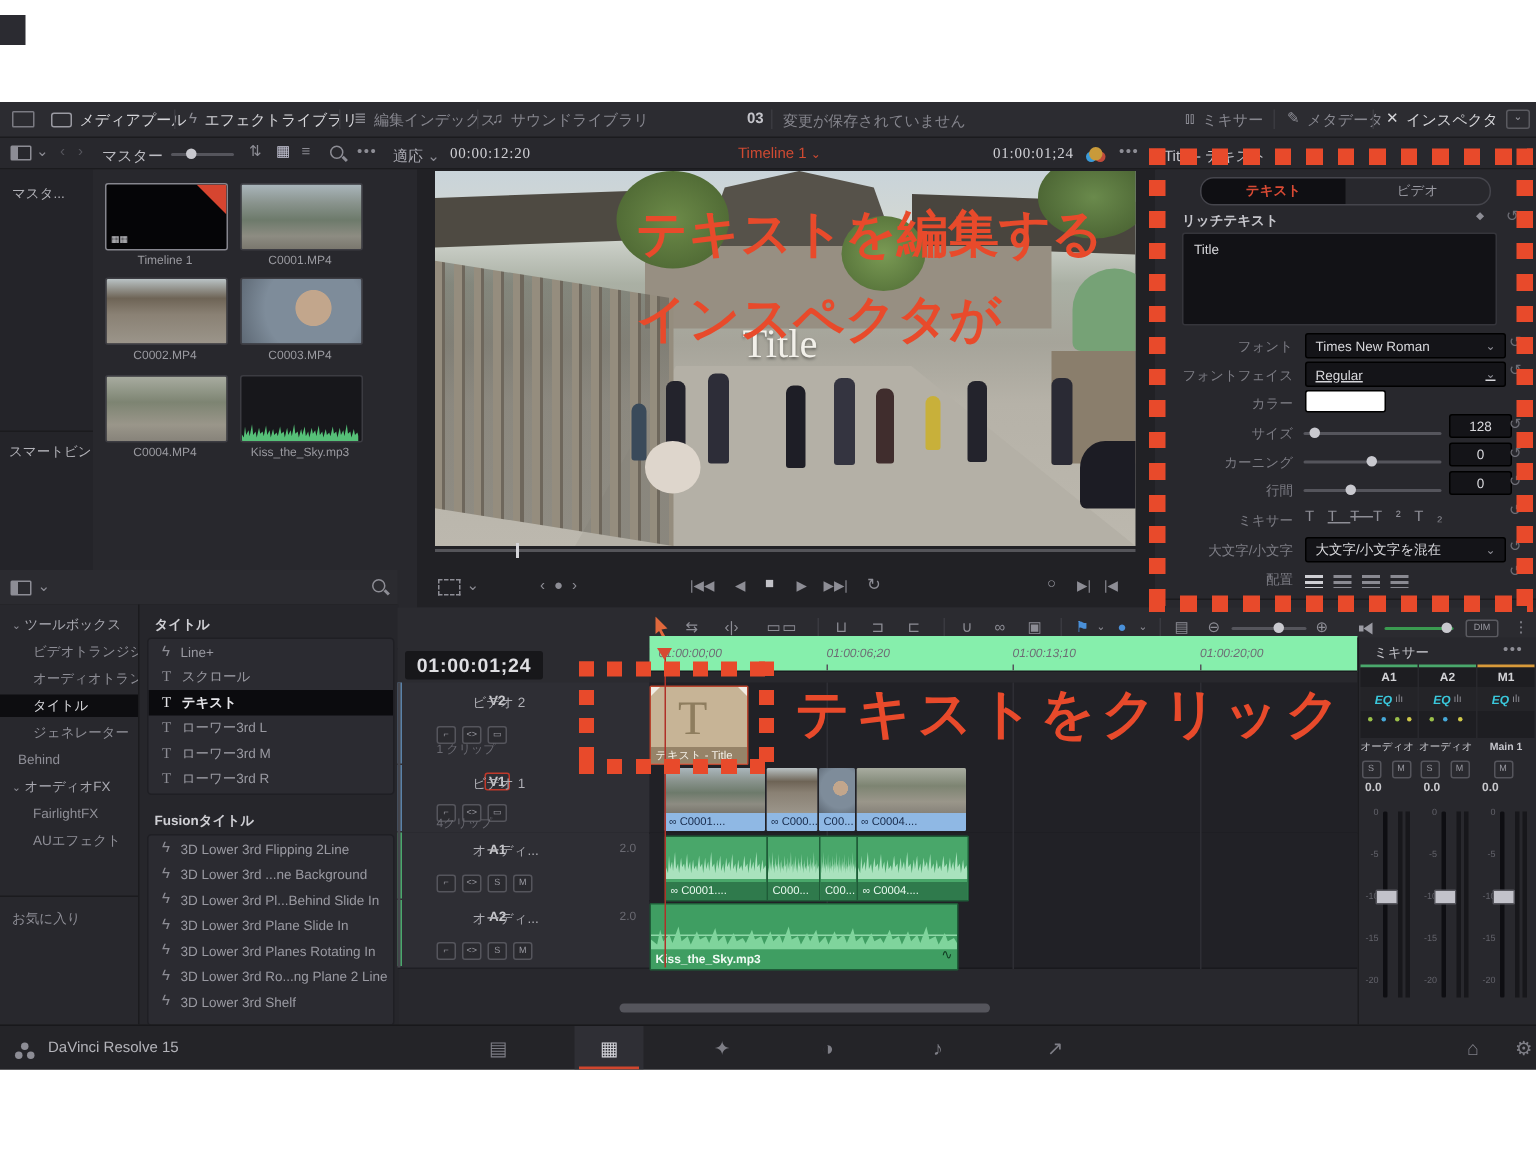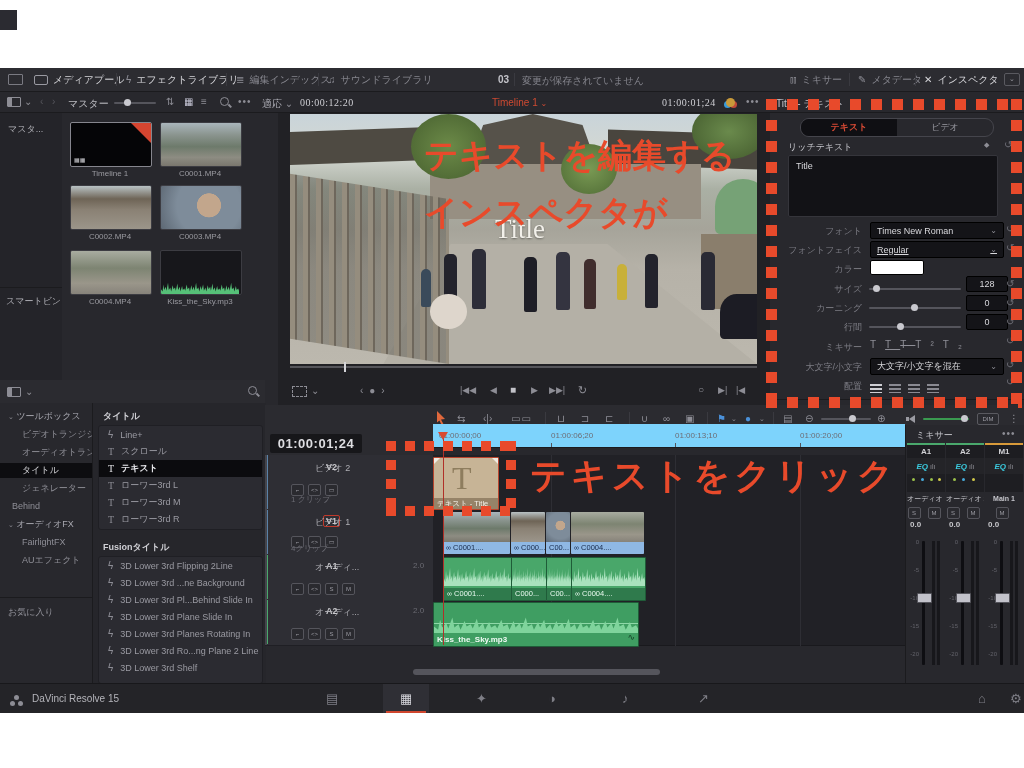--- a/index.html
+++ b/index.html
@@ -45,21 +45,21 @@
   .tbx-head{position:absolute;left:0;top:312px;width:265px;height:23px;background:#2b2b30;border-bottom:1px solid #1b1b1e;}
   .tbx-tree{position:absolute;left:0;top:335px;width:92px;height:280px;background:#28282d;font-size:9px;}
   .tree-it{position:absolute;left:0;width:92px;height:15px;line-height:15px;color:#8e8e96;white-space:nowrap;overflow:hidden;}
   .tbx-list{position:absolute;left:92px;top:335px;width:173px;height:280px;background:#26262b;border-left:1px solid #1b1b1e;}
   .lgroup{position:absolute;left:5px;width:163px;background:#2b2b31;border:1px solid #1f1f24;border-radius:3px;overflow:hidden;}
   .lrow{height:17px;display:flex;align-items:center;gap:7px;padding-left:9px;font-size:9px;color:#9a9aa2;white-space:nowrap;}
   
   .tl-toolbar{position:absolute;left:265px;top:337px;width:759px;height:27px;background:#2b2b30;border-bottom:1px solid #1b1b1e;}
   .tic{position:absolute;top:8px;color:#8d8d95;font-size:10px;line-height:12px;}
   .tl-headcol{position:absolute;left:265px;top:364px;width:168px;height:214px;background:#2b2b30;}
-  .ruler{position:absolute;left:433px;top:356px;width:472px;height:23px;background:#7dd3fc;border-bottom:1px solid #1b1b1e;}
+  .ruler{position:absolute;left:433px;top:356px;width:472px;height:23px;background:#86efac;border-bottom:1px solid #1b1b1e;font-style:italic;}
   .rlabel{position:absolute;top:7px;font-size:8px;color:#6d6d75;}
   .trackhd{position:absolute;left:265px;width:168px;background:#2e2e34;border-bottom:1px solid #1f1f24;}
   .lane{position:absolute;left:433px;width:472px;background:#212126;border-bottom:1px solid #19191d;}
   .tid{font-size:9px;font-weight:bold;color:#c8c8cc;margin-left:35px;}
   .tname{font-size:9px;color:#aeaeb4;}
   .tinfo{font-size:8px;color:#6a6a72;}
   .mini{display:inline-block;min-width:11px;height:10px;border:1px solid #55555c;border-radius:2px;font-size:6px;color:#9a9aa2;text-align:center;line-height:10px;margin-right:4px;background:#2a2a2f;}
   .vclip{position:absolute;border-radius:1px;overflow:hidden;background:#3a3a40;}
   .vlab{position:absolute;left:0;right:0;bottom:0;height:12px;background:#8fb8e4;color:#16294a;font-size:7.5px;line-height:12px;padding-left:3px;white-space:nowrap;overflow:hidden;}
   .aclip{position:absolute;background:#49a76a;border:1px solid #1f5c38;border-radius:1px;overflow:hidden;}
@@ -246,21 +246,21 @@
       <span class="abs ic" style="left:420px;top:272px;font-size:10px;">○</span>
       <span class="abs ic" style="left:440px;top:273px;font-size:9px;">▶|</span>
       <span class="abs ic" style="left:458px;top:273px;font-size:9px;">|◀</span>
     </div>
 
     <div class="insp">
       <div class="abs" style="left:30px;top:5px;width:192px;height:17px;border:1px solid #45454c;border-radius:9px;display:flex;overflow:hidden;">
         <div style="width:50%;background:#0f0f13;color:#d84a34;font-size:9px;font-weight:bold;text-align:center;line-height:17px;">テキスト</div>
         <div style="width:50%;color:#9a9aa2;font-size:9px;text-align:center;line-height:17px;">ビデオ</div>
       </div>
-      <span class="abs" style="left:18px;top:28px;font-size:9px;font-weight:normal;color:#c6c6cc;">リッチテキスト</span>
+      <span class="abs" style="left:18px;top:28px;font-size:9px;font-weight:bold;color:#c6c6cc;">リッチテキスト</span>
       <span class="abs ic" style="left:214px;top:28px;font-size:7px;">◆</span>
       <span class="reset" style="left:234px;top:26px;">↺</span>
       <div class="abs" style="left:18px;top:42px;width:208px;height:60px;background:#121216;border:1px solid #35353b;border-radius:2px;">
         <span style="position:absolute;left:7px;top:5px;font-size:9px;color:#d8d8dc;">Title</span>
       </div>
 
       <span class="irow-l" style="left:6px;top:112px;">フォント</span>
       <div class="dd" style="left:100px;top:109px;width:120px;">
           <span>Times New Roman</span>
           <span class="ic" style="font-size:8px;">⌄</span>

